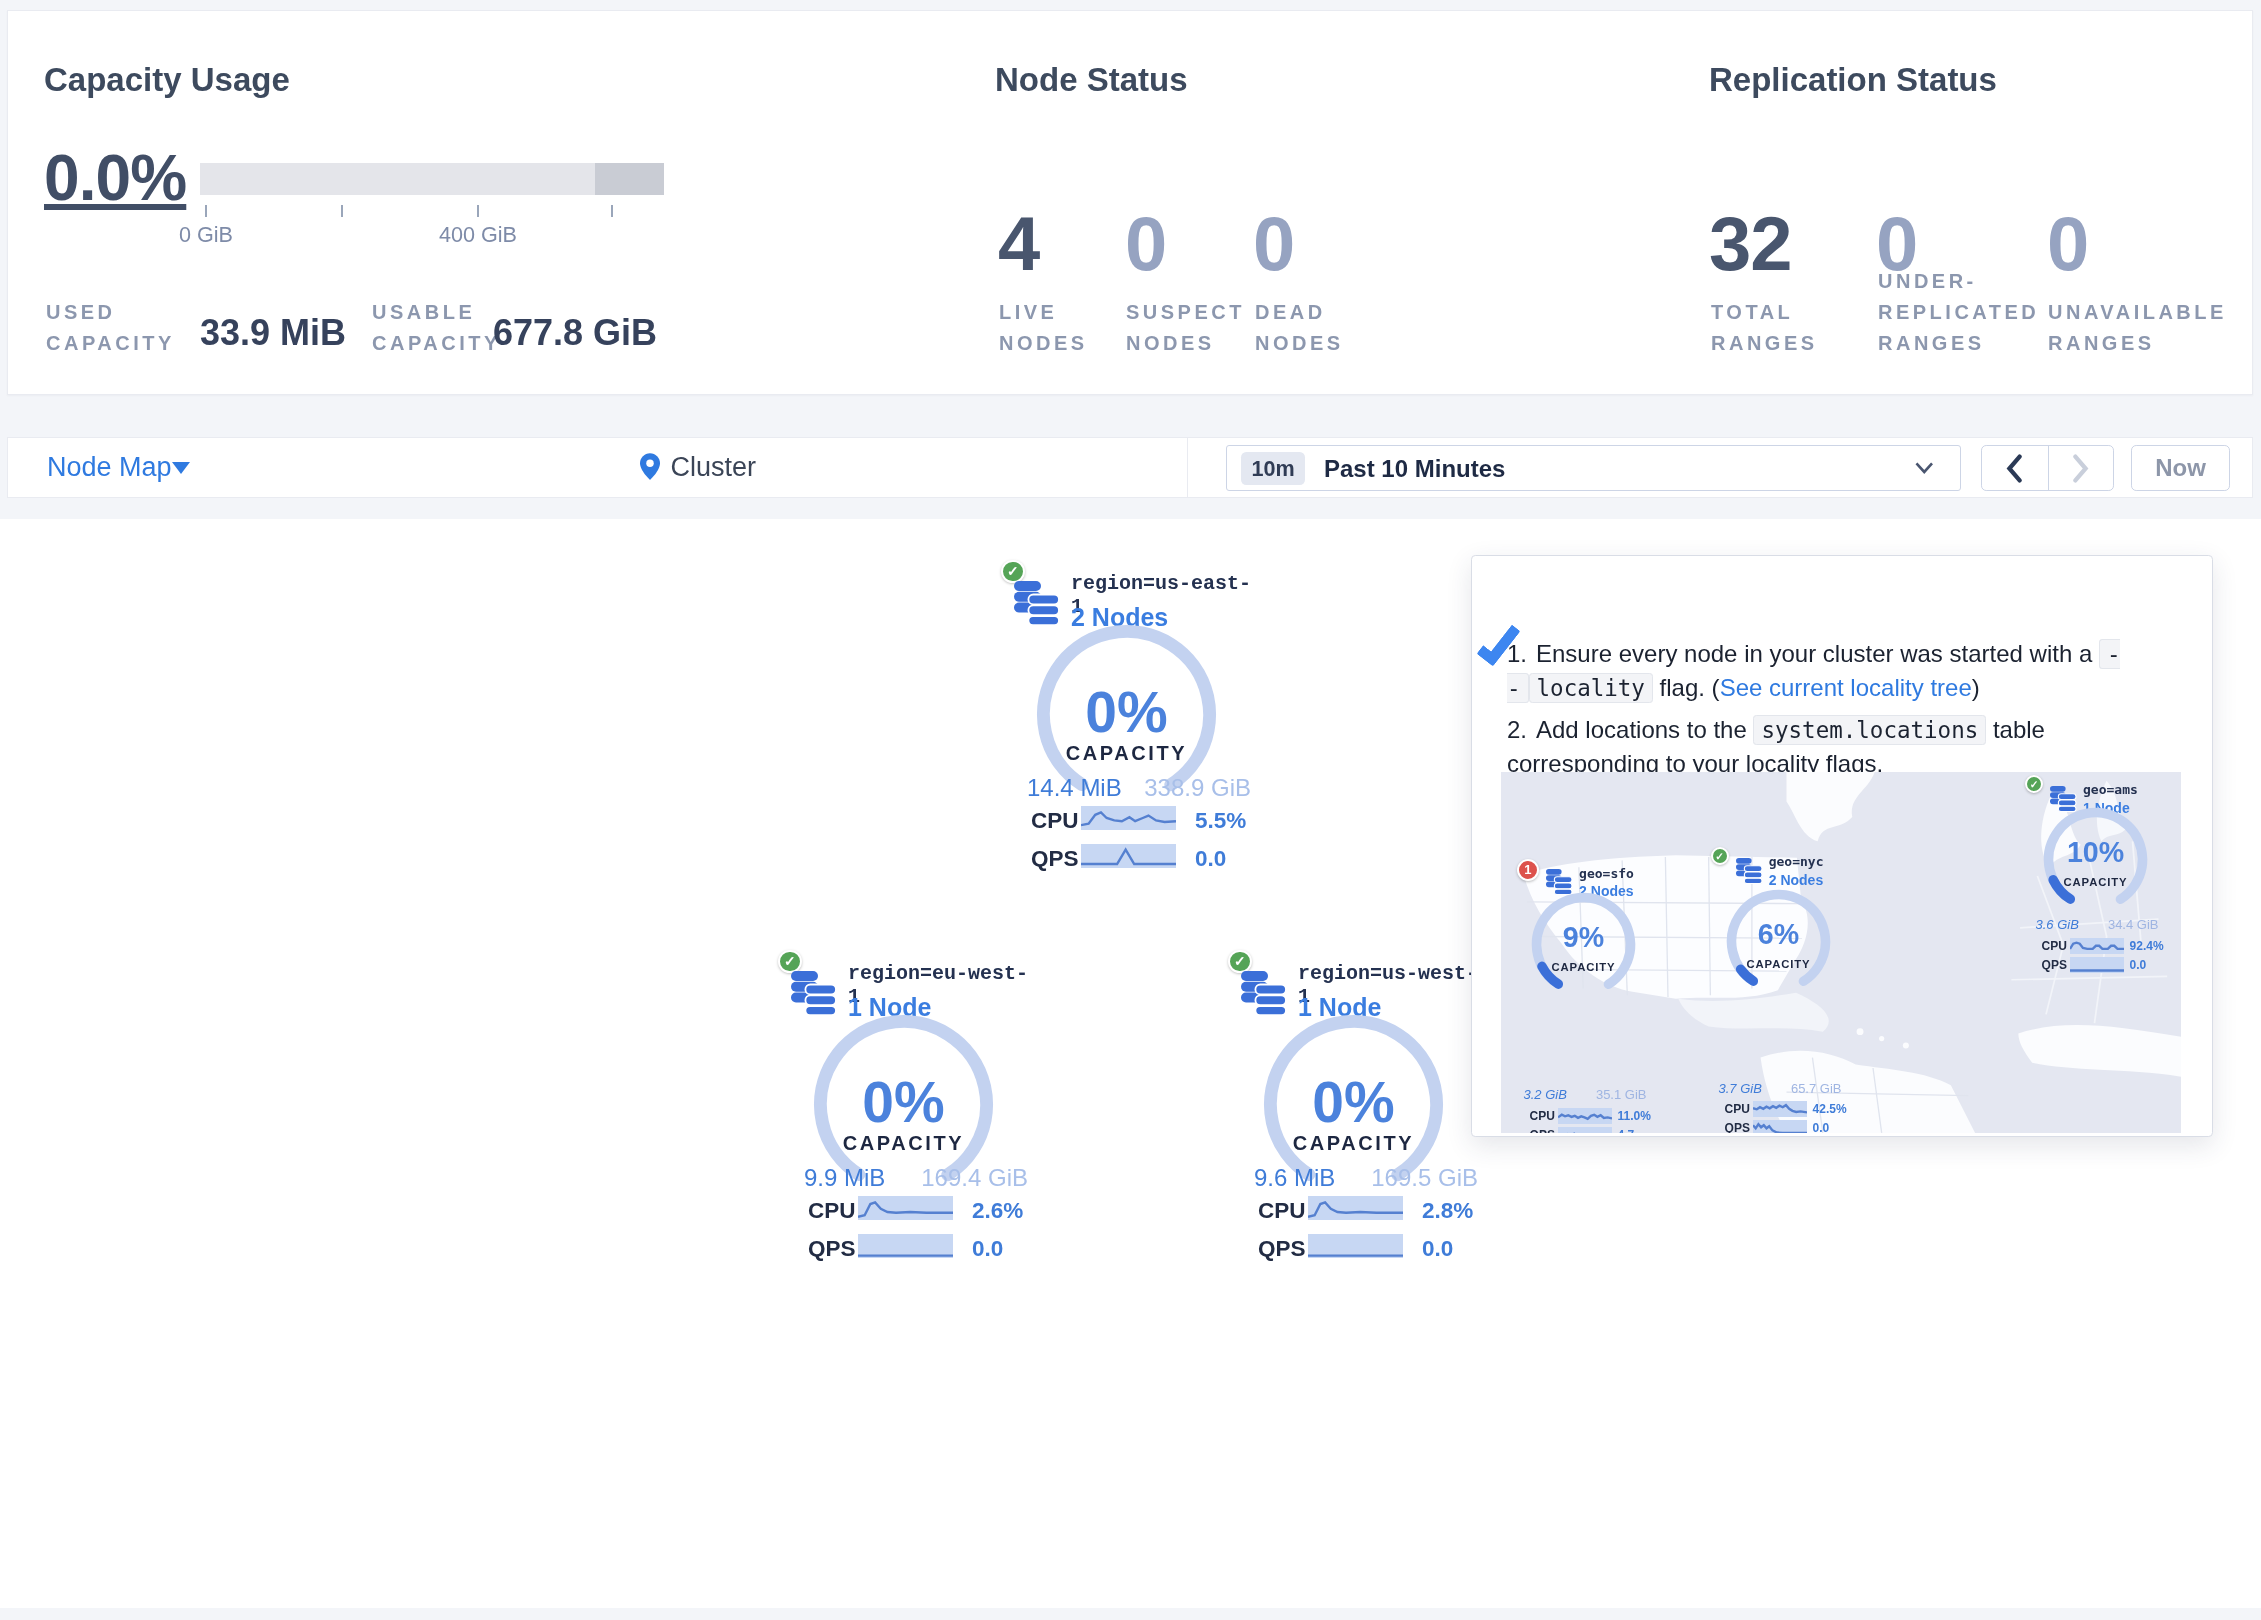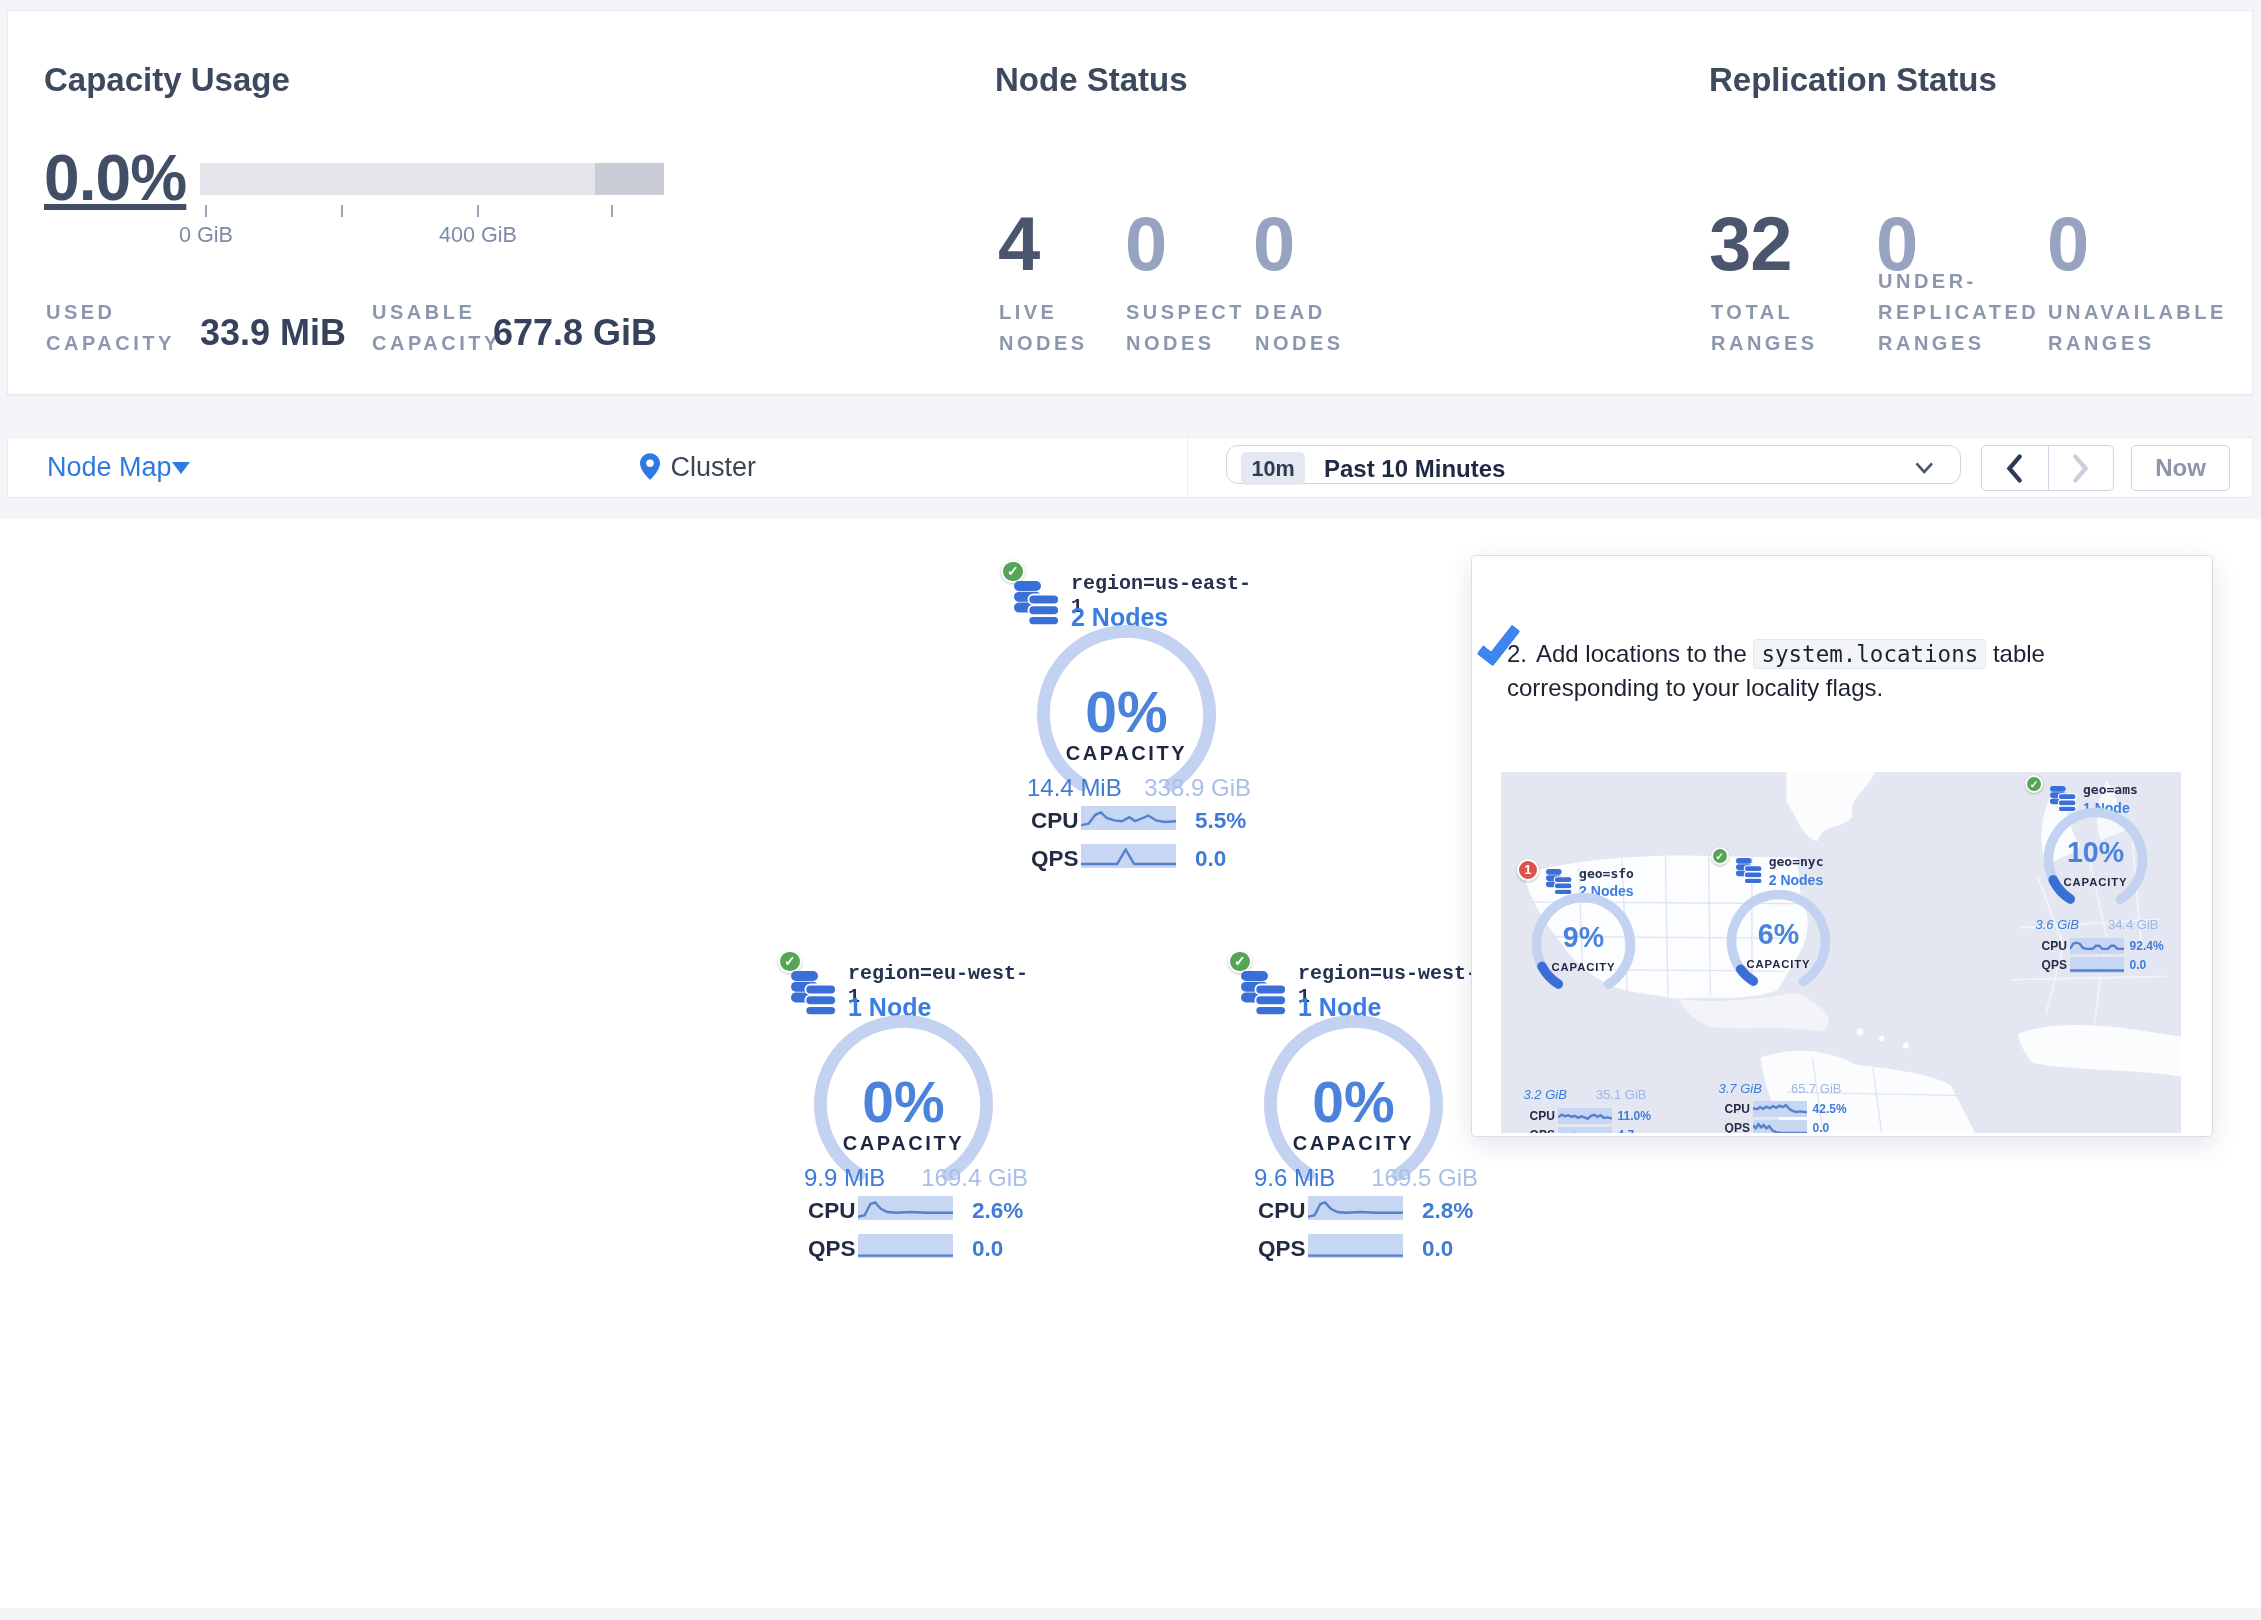--- a/index.html
+++ b/index.html
@@ -20,21 +20,21 @@
   .tick-label { position:absolute; top:211px; font-size:21.6px; color:#7e8ba8; transform:translateX(-50%); }
 
   
   .toolbar { position:absolute; left:7px; top:437px; width:2246px; height:61px; background:#fff; border:0.9px solid #e9ebf1; }
   .view-picker { position:absolute; left:39px; top:0; height:59px; display:flex; align-items:center; gap:0; cursor:pointer; }
   .view-label { font-size:27px; color:#2f7ae0; }
   .caret-down { width:0; height:0; border-left:9.5px solid transparent; border-right:9.5px solid transparent; border-top:12px solid #2f7ae0; }
   .tb-divider { position:absolute; left:1179px; top:0; width:0.9px; height:59px; background:#e9ebf1; }
   .crumb { position:absolute; left:632px; top:0; height:59px; display:flex; align-items:center; gap:10.4px; }
   .crumb-label { font-size:27px; color:#3b4557; }
-  .time-box { position:absolute; left:1218px; top:7px; width:735px; height:39px; border:1.7px solid #cdd5e6; border-radius:12px; background:#fff; }
+  .time-box { position:absolute; left:1218px; top:7px; width:735px; height:46px; border:1.7px solid #cdd5e6; border-radius:3px; background:#fff; }
   .time-badge { position:absolute; left:14px; top:6px; background:#e4e8f1; border-radius:5.2px; padding:3.5px 10.4px; font-size:21.6px; font-weight:700; color:#303c55; }
   .time-label { position:absolute; left:97px; top:8.7px; font-size:24px; font-weight:700; color:#1e2a44; }
   .time-chevron { position:absolute; left:686px; top:13px; }
   .arrow-group { position:absolute; left:1973px; top:7px; width:133px; height:46px; border:1.7px solid #cdd5e6; border-radius:5.2px; display:flex; }
   .arrow-half { width:50%; height:100%; display:flex; align-items:center; justify-content:center; cursor:pointer; }
   .arrow-half + .arrow-half { border-left:1.7px solid #cdd5e6; }
   .now-btn { position:absolute; left:2123px; top:7px; width:99px; height:46px; border:1.7px solid #cdd5e6; border-radius:5.2px; display:flex; align-items:center; justify-content:center; font-size:24px; font-weight:700; color:#8d96a9; cursor:pointer; }
 
   
   .canvas { position:absolute; left:0; top:519px; width:2261px; height:1089px; background:#fff; }
@@ -313,20 +313,23 @@
         </span>
       <span class="nc-mval">0.0</span>
     </div>
   </div>
 </div>
 
 <div class="popup">
   <div class="big-check"></div>
   <div class="popup-steps">
     <div class="step">
+      <span class="step-num">1.</span><span>Ensure every node in your cluster was started with a </span><span class="chip">--</span><span class="chip">locality</span><span> flag. (</span><span class="inline-link">See current locality tree</span><span>)</span>
+    </div>
+    <div class="step">
       <span class="step-num">2.</span><span>Add locations to the </span><span class="chip">system.locations</span><span> table corresponding to your locality flags.</span>
     </div>
   </div>
 
   <div class="mini-map">
     <svg width="680" height="361" viewBox="0 0 786 417" style="position:absolute;left:0;top:0;">
       <rect x="0" y="0" width="786" height="417" fill="#e4e7f1"></rect>
 
       <path d="M330,0 L432,0 C424,22 402,28 406,52 C392,68 372,58 366,80 C346,74 340,48 330,34 Z" fill="#fbfcfe"></path>
 

